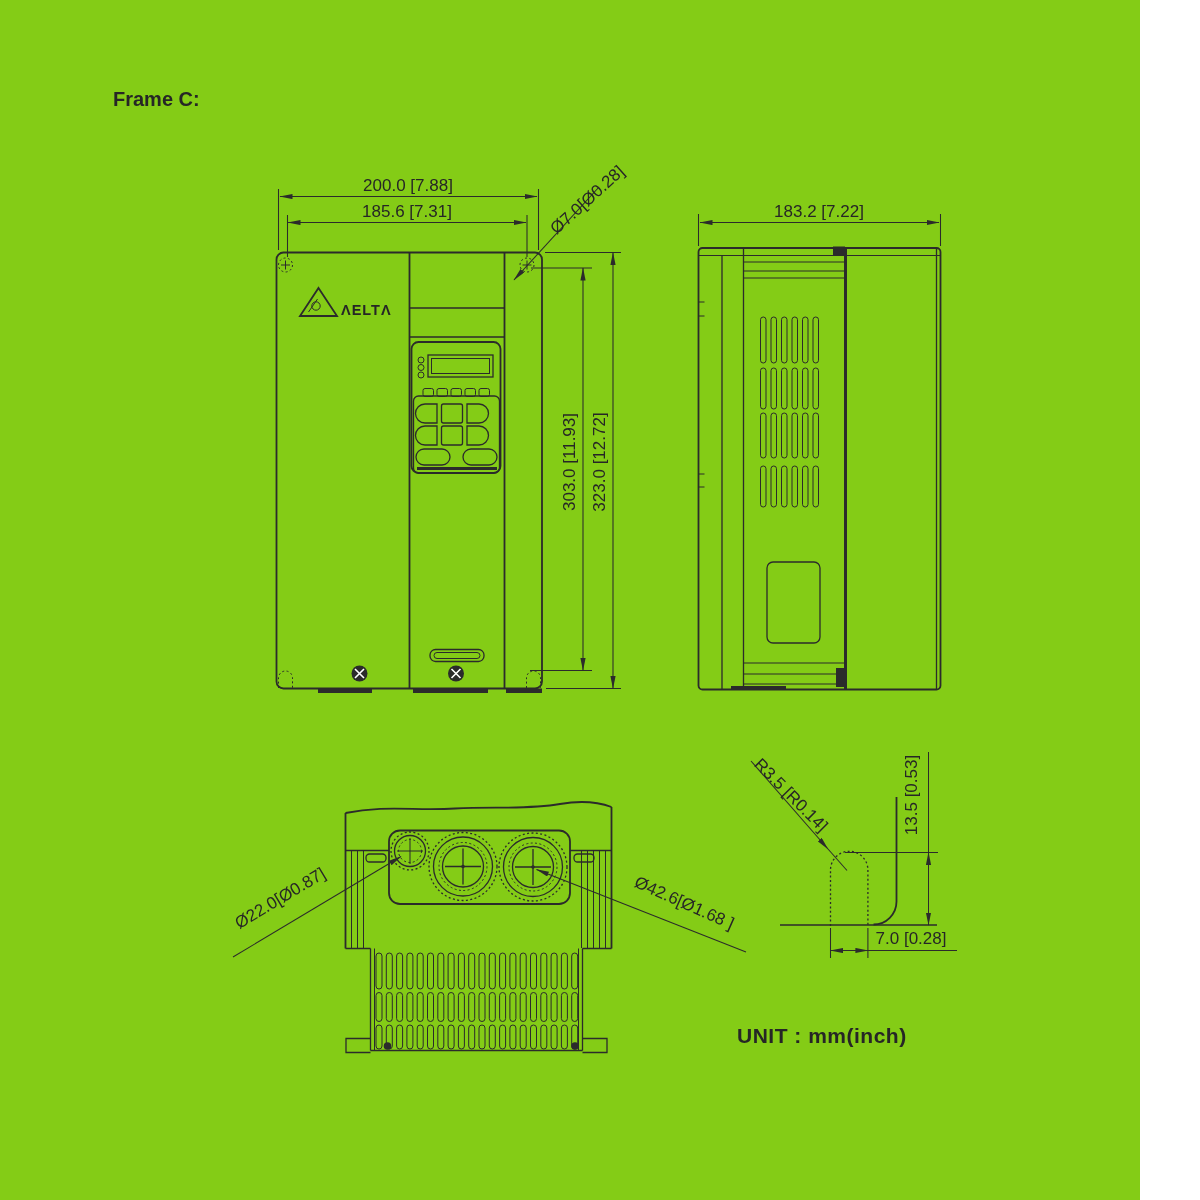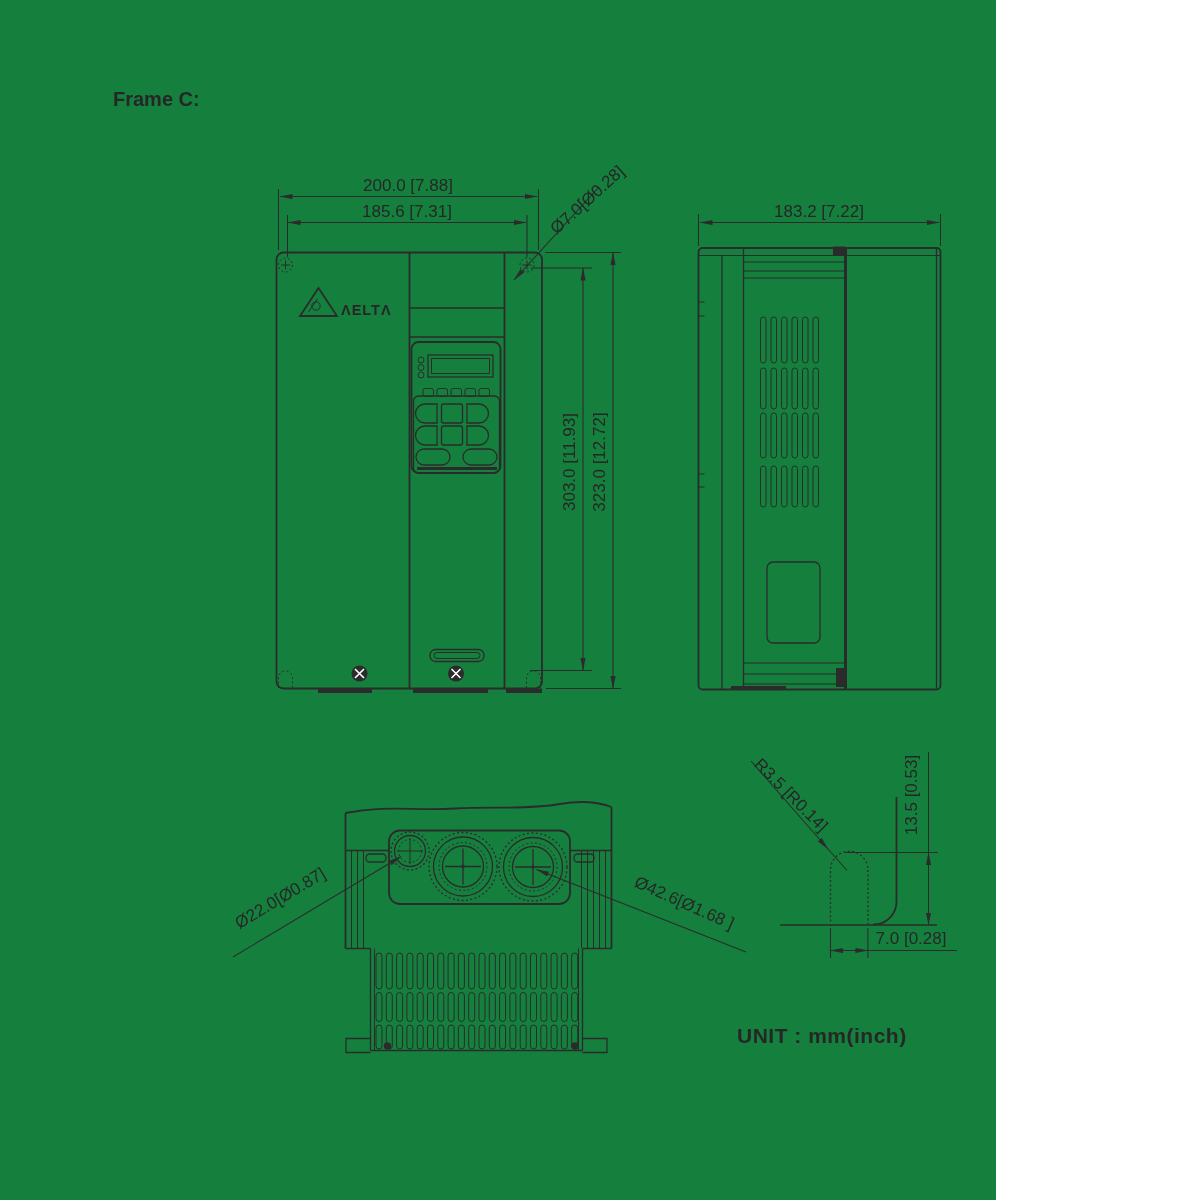--- a/index.html
+++ b/index.html
@@ -1,16 +1,16 @@
 <!DOCTYPE html>
 <html><head>
 <meta charset="utf-8">
 <style>
   html,body{margin:0;padding:0;background:#fff;}
-  #canvas{position:relative;width:996px;height:1200px;background:#15803d;overflow:hidden;font-family:"Liberation Sans",sans-serif;}
+  #canvas{position:relative;width:1140px;height:1200px;background:#84cc16;overflow:hidden;font-family:"Liberation Sans",sans-serif;}
   svg{position:absolute;left:0;top:0;}
   .s  {stroke:#2b2b2b;fill:none;stroke-width:1.3;}
   .s2 {stroke:#2b2b2b;fill:none;stroke-width:1.8;}
   .s3 {stroke:#2b2b2b;fill:none;stroke-width:3;}
   .st {stroke:#2b2b2b;fill:none;stroke-width:1;}
   .sd {stroke:#2b2b2b;fill:none;stroke-width:1.05;}
   .dot{stroke-dasharray:2,2.4;}
   .ink{fill:#2b2b2b;stroke:none;}
   text{fill:#262626;font-family:"Liberation Sans",sans-serif;}
   .dtx{font-size:17px;}

